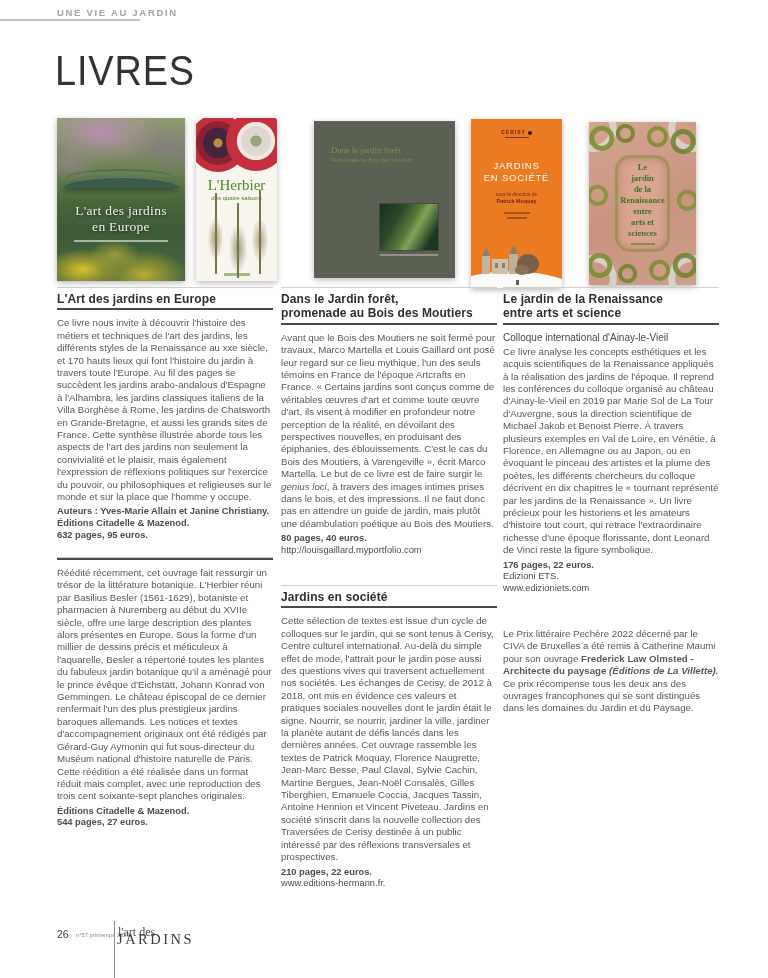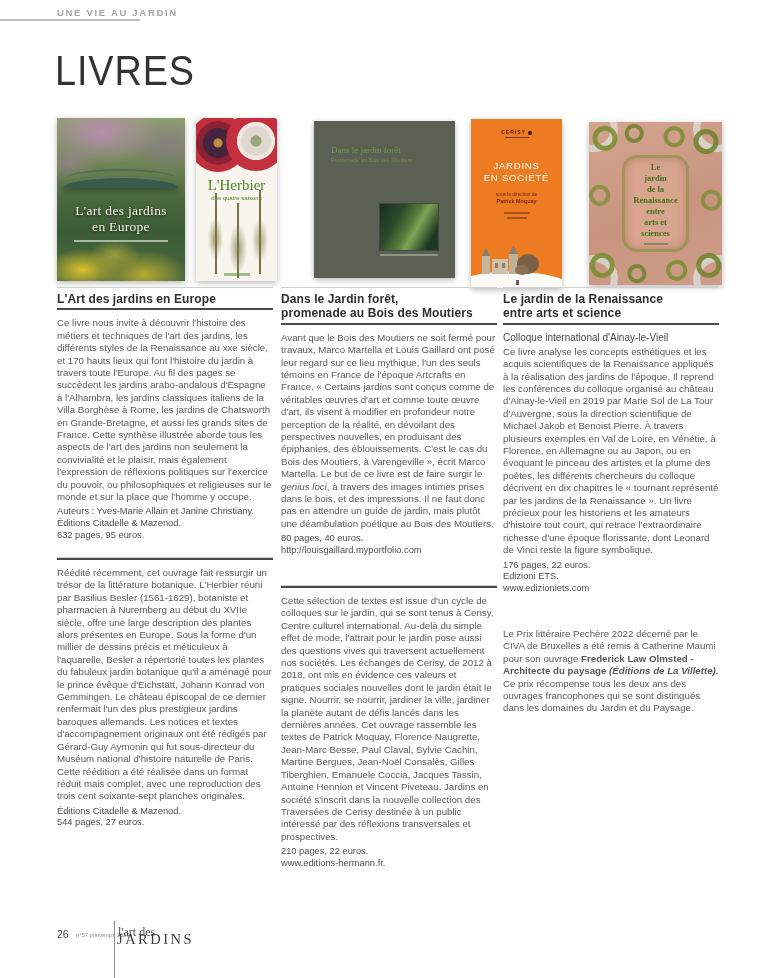--- a/index.html
+++ b/index.html
@@ -81,21 +81,21 @@
   .societe-dir2 { position:absolute; left:0; right:0; top:47%; text-align:center; font-size:5.4px;
     font-weight:bold; color:#72291a; }
   .societe-xbar1 { position:absolute; left:50%; top:55%; width:26px; height:2px; margin-left:-13px; background:rgba(90,30,20,.45); }
   .societe-xbar2 { position:absolute; left:50%; top:58%; width:20px; height:2px; margin-left:-10px; background:rgba(90,30,20,.45); }
   .societe-swoosh { position:absolute; left:-6%; right:-6%; bottom:-4px; height:34%;
     background:radial-gradient(ellipse 120% 78% at 45% 110%, #fbfaf6 58%, rgba(251,250,246,0) 60%); }
   .societe-chateau { position:absolute; left:8%; bottom:7%; }
   .societe-pub { position:absolute; left:50%; bottom:3px; width:3px; height:5px; margin-left:-1px; background:rgba(60,20,12,.7); }
 
   
-  .cover-renaissance { left:589px; top:122px; width:133px; height:163px; background-color:#cf9d89;
+  .cover-renaissance { left:589px; top:122px; width:107px; height:163px; background-color:#cf9d89;
     background-image:
       radial-gradient(circle at 12% 10%, rgba(124,143,51,0) 7px, rgba(124,143,51,.9) 8px 12px, rgba(124,143,51,0) 13px),
       radial-gradient(circle at 34% 7%,  rgba(124,143,51,0) 5px, rgba(110,130,45,.85) 6px 9px,  rgba(124,143,51,0) 10px),
       radial-gradient(circle at 64% 9%,  rgba(124,143,51,0) 6px, rgba(124,143,51,.9) 7px 10px, rgba(124,143,51,0) 11px),
       radial-gradient(circle at 88% 12%, rgba(124,143,51,0) 7px, rgba(110,130,45,.85) 8px 12px, rgba(124,143,51,0) 13px),
       radial-gradient(circle at 10% 88%, rgba(124,143,51,0) 7px, rgba(124,143,51,.9) 8px 12px, rgba(124,143,51,0) 13px),
       radial-gradient(circle at 36% 93%, rgba(124,143,51,0) 5px, rgba(110,130,45,.85) 6px 9px,  rgba(124,143,51,0) 10px),
       radial-gradient(circle at 66% 91%, rgba(124,143,51,0) 6px, rgba(124,143,51,.9) 7px 10px, rgba(124,143,51,0) 11px),
       radial-gradient(circle at 90% 88%, rgba(124,143,51,0) 7px, rgba(110,130,45,.85) 8px 12px, rgba(124,143,51,0) 13px),
       radial-gradient(circle at 8% 45%,  rgba(124,143,51,0) 6px, rgba(124,143,51,.8) 7px 10px, rgba(124,143,51,0) 11px),
@@ -115,21 +115,21 @@
 
   
   .article { position:absolute; width:216px; }
   .col1 { left:57px; }  .col2 { left:281px; }  .col3 { left:503px; }
   .rule-light { height:1px; background:#cfcfcf; }
   .article h3 { margin:4px 0 2px; font-size:12px; line-height:1.2; font-weight:bold;
     color:#2e2e30; letter-spacing:.1px; }
   .rule-dark { height:2px; background:#4a4a4a; margin-bottom:7px; }
   .subheading { font-size:10px; color:#464749; margin:0 0 3px; }
   .body { margin:0 0 3px; font-size:9.7px; line-height:1.28; color:#57585a; text-align:left; }
-  .meta { font-size:9.3px; line-height:1.25; color:#4b4c4e; font-weight:normal; }
+  .meta { font-size:9.3px; line-height:1.25; color:#4b4c4e; font-weight:bold; }
   .meta.plain { font-weight:normal; }
   .prize { position:absolute; width:216px; font-size:9.7px; line-height:1.28; color:#57585a; }
 
   
   .footer-pagenum { position:absolute; left:57px; top:928px; font-size:10.5px; color:#3f3f41; }
   .footer-issue { position:absolute; left:76px; top:932px; font-size:5.8px; color:#8a8a8a; }
   .footer-bar { position:absolute; left:114px; top:921px; width:1px; height:57px; background:#8c8c8c; }
   .footer-logo-top { position:absolute; left:118px; top:925px; font-family:"Liberation Serif", serif;
     font-size:12px; color:#4f4f51; }
   .footer-logo-bottom { position:absolute; left:117px; top:931px; font-family:"Liberation Serif", serif;
@@ -234,20 +234,21 @@
     <div class="rule-light"></div>
     <h3><span>Dans le Jardin forêt,</span><br><span>promenade au Bois des Moutiers</span></h3>
     <div class="rule-dark"></div>
     <p class="body"><span>Avant que le Bois des Moutiers ne soit fermé pour travaux, Marco Martella et Louis Gaillard ont posé leur regard sur ce lieu mythique, l'un des seuls témoins en France de l'époque Artcrafts en France. « Certains jardins sont conçus comme de véritables œuvres d'art et comme toute œuvre d'art, ils visent à modifier en profondeur notre perception de la réalité, en dévoilant des perspectives nouvelles, en produisant des épiphanies, des éblouissements. C'est le cas du Bois des Moutiers, à Varengeville », écrit Marco Martella. Le but de ce livre est de faire surgir le </span><i>genius loci</i><span>, à travers des images intimes prises dans le bois, et des impressions. Il ne faut donc pas en attendre un guide de jardin, mais plutôt une déambulation poétique au Bois des Moutiers.</span></p>
     <div class="meta">80 pages, 40 euros.</div>
     <div class="meta plain">http://louisgaillard.myportfolio.com</div>
   </div>
 
   <div class="article col2" style="top:585px">
     <div class="rule-light"></div>
+    <h3>Jardins en société</h3>
     <div class="rule-dark"></div>
     <p class="body">Cette sélection de textes est issue d'un cycle de colloques sur le jardin, qui se sont tenus à Cerisy, Centre culturel international. Au-delà du simple effet de mode, l'attrait pour le jardin pose aussi des questions vives qui traversent actuellement nos sociétés. Les échanges de Cerisy, de 2012 à 2018, ont mis en évidence ces valeurs et pratiques sociales nouvelles dont le jardin était le signe. Nourrir, se nourrir, jardiner la ville, jardiner la planète autant de défis lancés dans les dernières années. Cet ouvrage rassemble les textes de Patrick Moquay, Florence Naugrette, Jean-Marc Besse, Paul Claval, Sylvie Cachin, Martine Bergues, Jean-Noël Consalès, Gilles Tiberghien, Emanuele Coccia, Jacques Tassin, Antoine Hennion et Vincent Piveteau. Jardins en société s'inscrit dans la nouvelle collection des Traversées de Cerisy destinée à un public intéressé par des réflexions transversales et prospectives.</p>
     <div class="meta">210 pages, 22 euros.</div>
     <div class="meta plain">www.editions-hermann.fr.</div>
   </div>
 
   <div class="article col3" style="top:287px">
     <div class="rule-light"></div>
     <h3><span>Le jardin de la Renaissance</span><br><span>entre arts et science</span></h3>
     <div class="rule-dark"></div>

